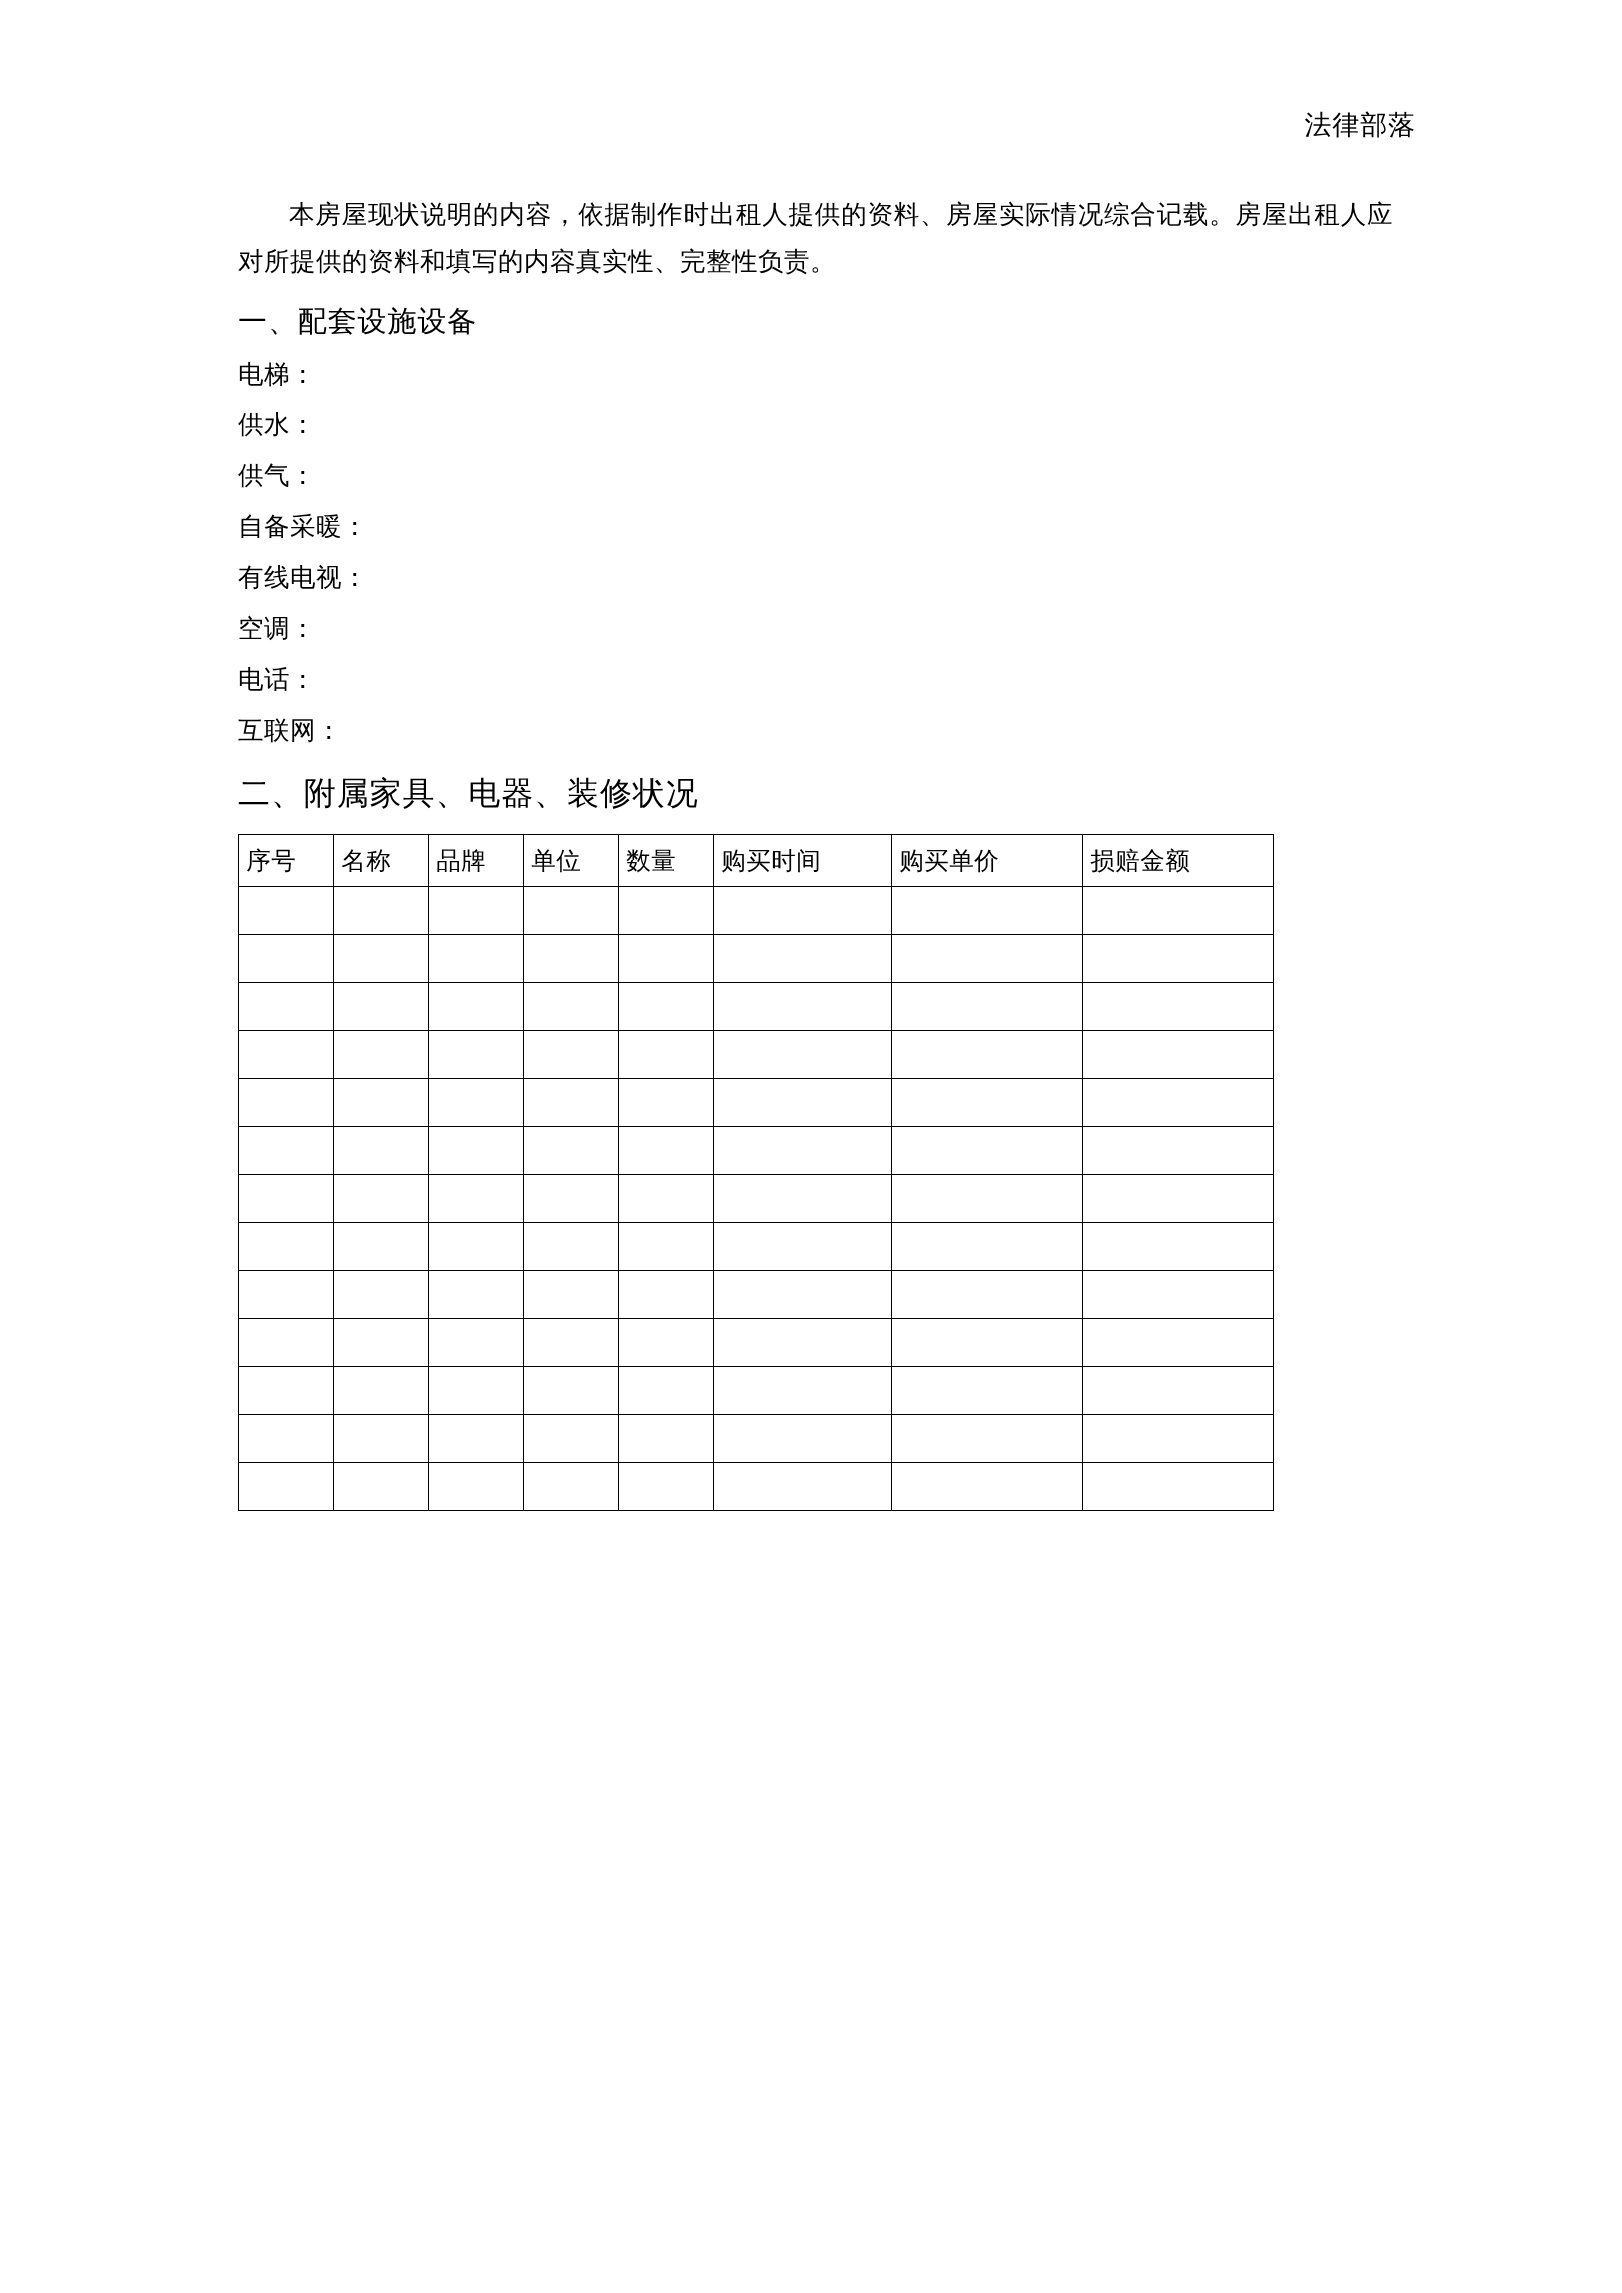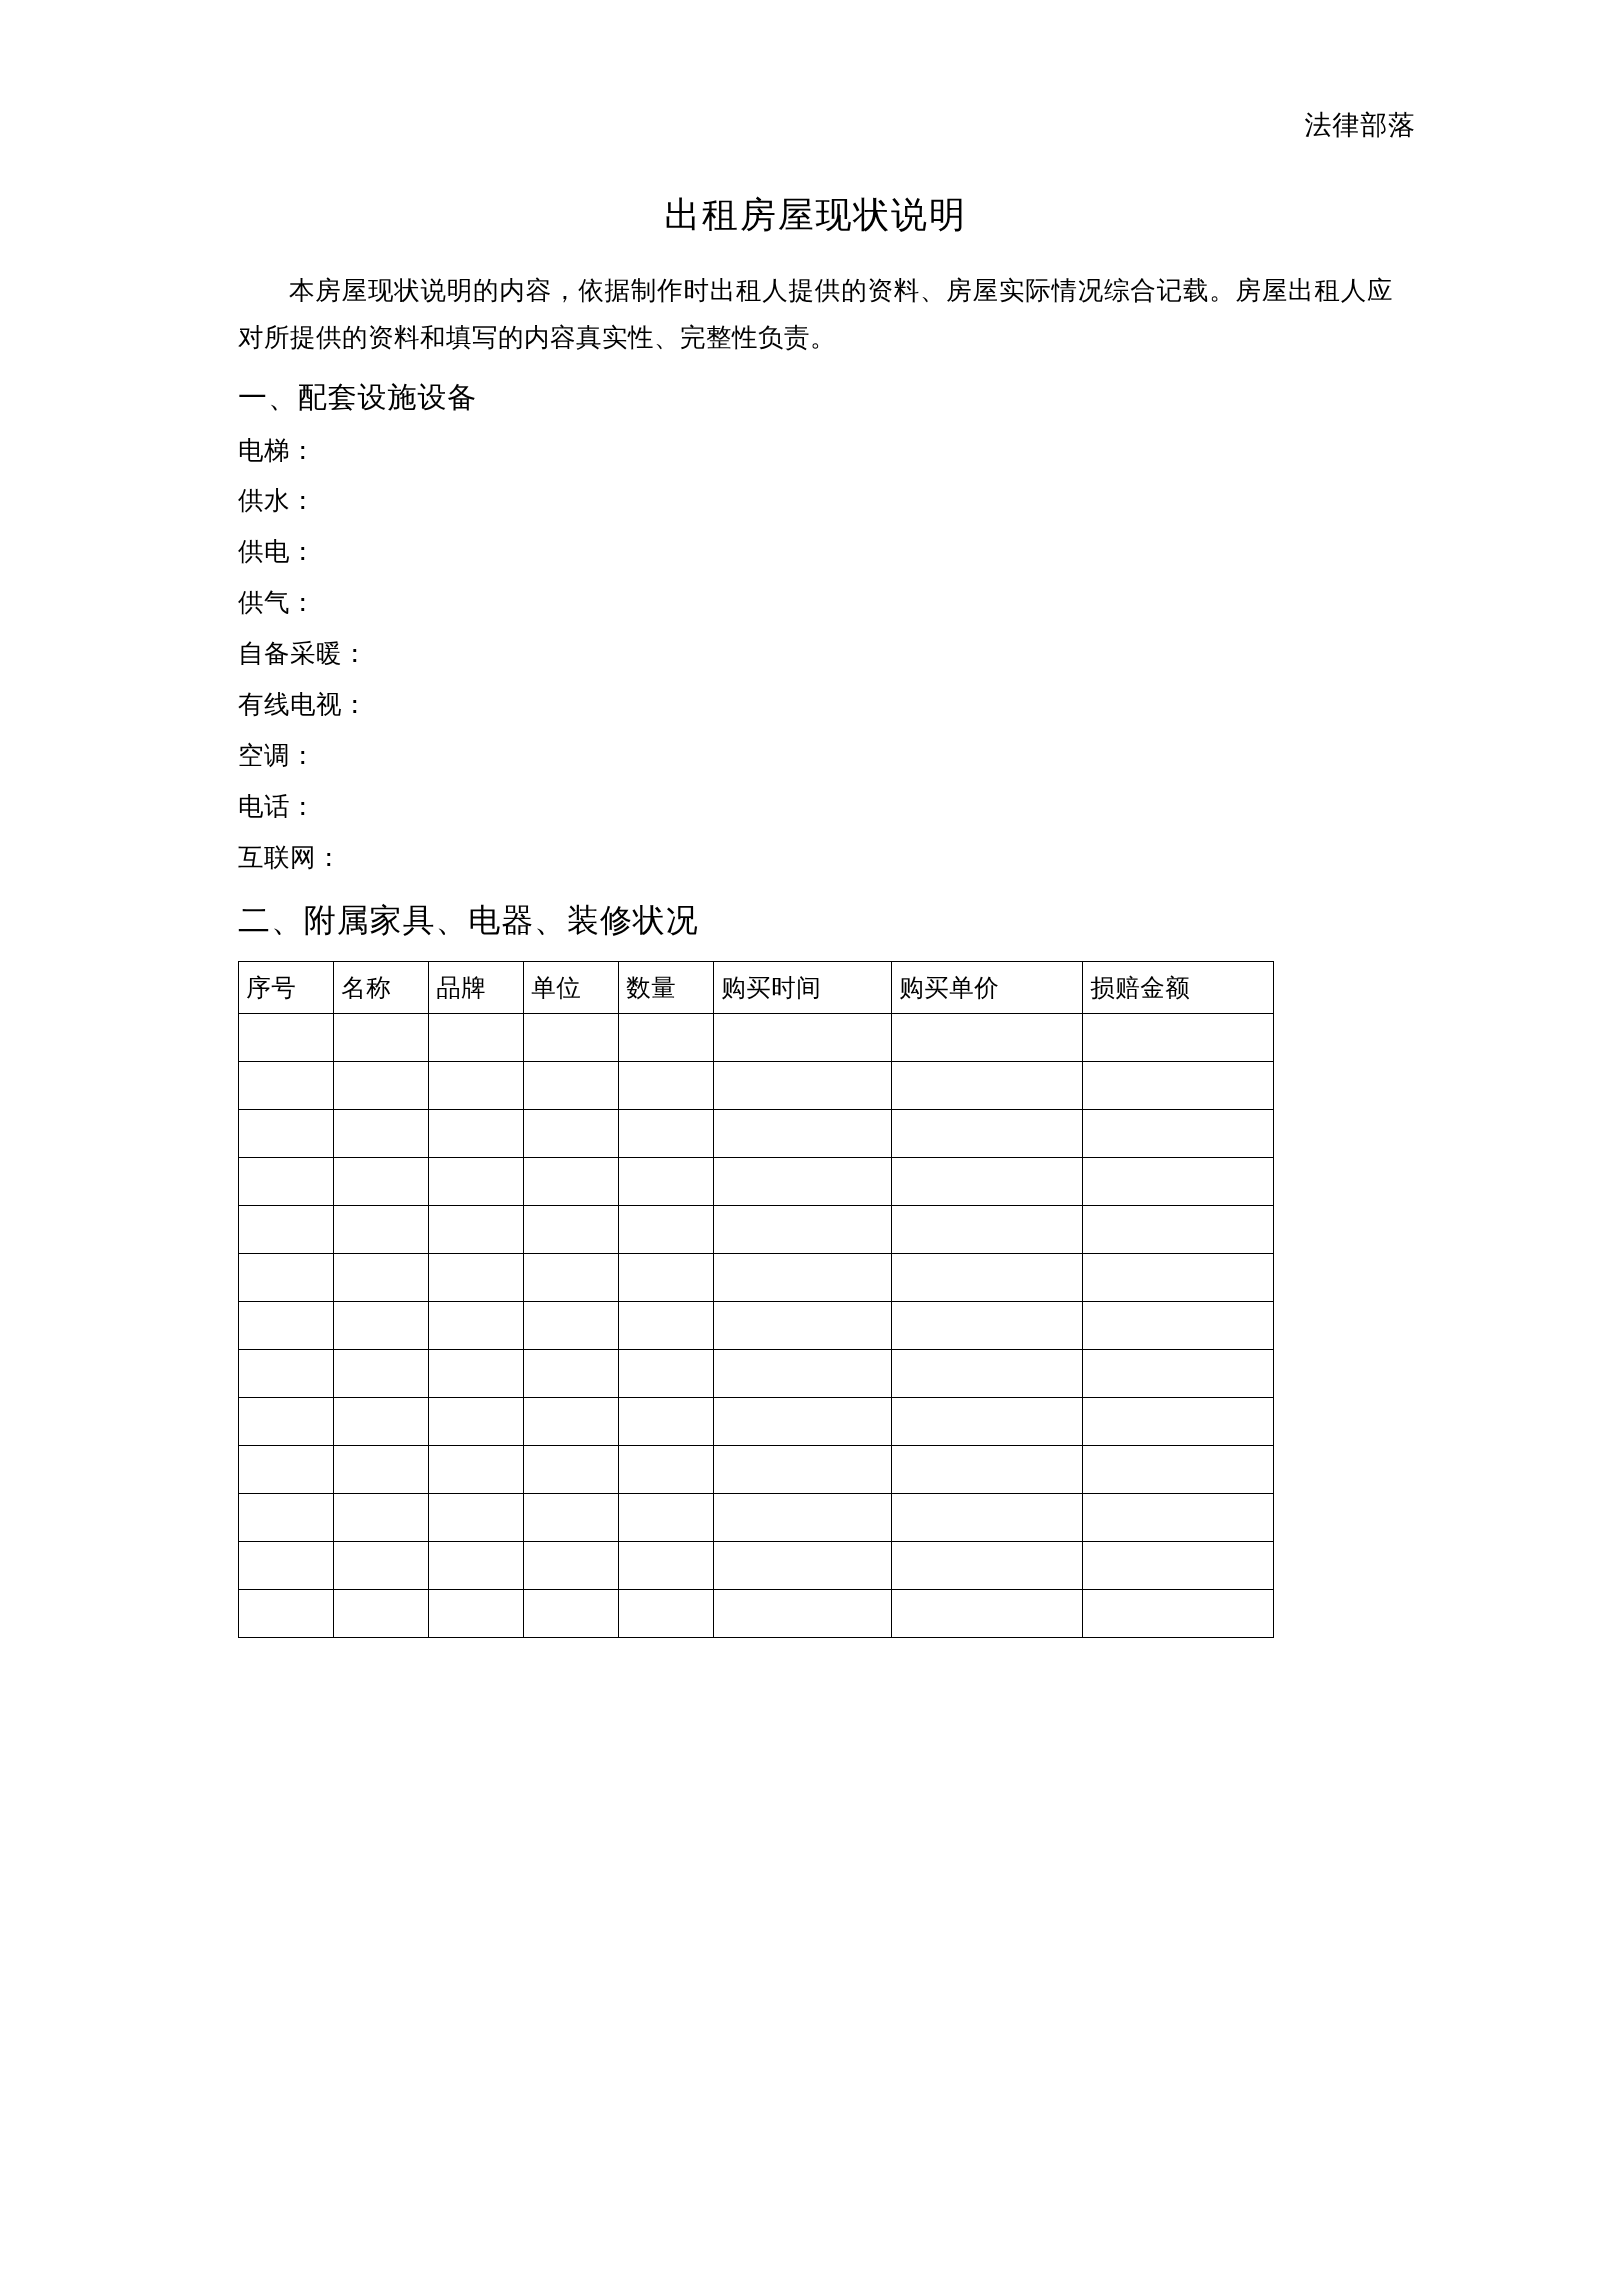--- a/index.html
+++ b/index.html
@@ -101,30 +101,28 @@
 </style>
 </head>
 <body>
 
 <div class="page">
 
   <div class="header-right">法律部落</div>
 
   <div class="doc-body">
 
-    <h1 class="doc-title">出租房屋现状说明</h1>
 
     <p class="para">本房屋现状说明的内容，依据制作时出租人提供的资料、房屋实际情况综合记载。房屋出租人应对所提供的资料和填写的内容真实性、完整性负责。</p>
 
     <div class="section-heading">一、配套设施设备</div>
 
     <div>
       <div class="field-line">电梯：</div>
       <div class="field-line">供水：</div>
-      <div class="field-line">供电：</div>
       <div class="field-line">供气：</div>
       <div class="field-line">自备采暖：</div>
       <div class="field-line">有线电视：</div>
       <div class="field-line">空调：</div>
       <div class="field-line">电话：</div>
       <div class="field-line">互联网：</div>
     </div>
 
     <div class="section-heading-2">二、附属家具、电器、装修状况</div>
 

